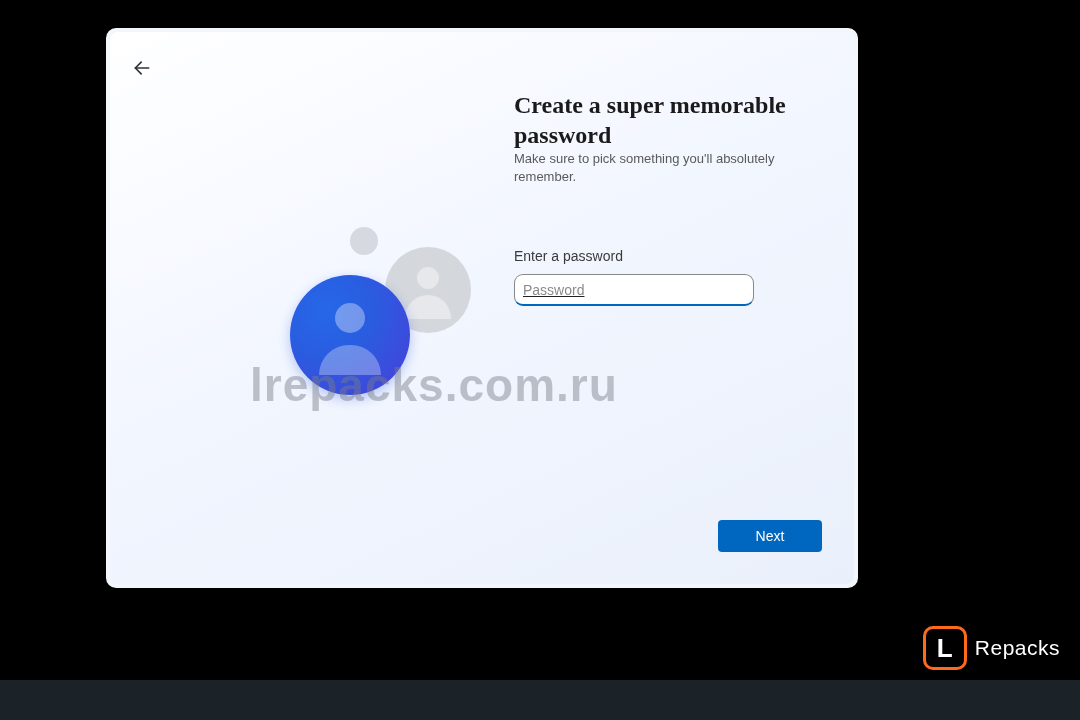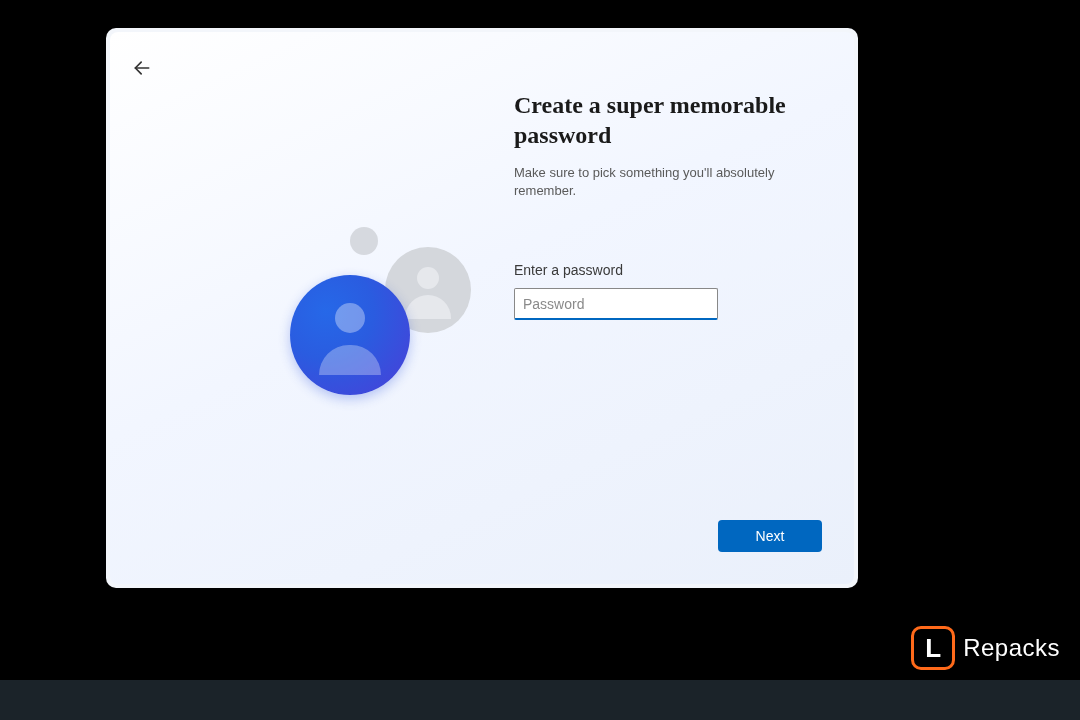--- a/index.html
+++ b/index.html
@@ -1,20 +1,20 @@
 <!DOCTYPE html>
 <html><head>
 <meta charset="utf-8">
 <style>
   * { margin:0; padding:0; box-sizing:border-box; font-family:"Segoe UI", Arial, sans-serif; }
   body { width:1080px; height:720px; background:#000; position:relative; overflow:hidden; }
   .footer-bar { position:absolute; left:0; right:0; bottom:0; height:40px; background:#1b2329; }
   .logo-wrap { position:absolute; right:20px; bottom:50px; display:flex; align-items:center; gap:8px; color:#fff; }
   .logo-mark { width:44px; height:44px; border:3px solid #ff6a1a; border-radius:10px; display:flex; align-items:center; justify-content:center; font-weight:700; font-size:26px; color:#fff; font-family:Arial, sans-serif; }
-  .logo-text { font-size:24px; font-weight:400; letter-spacing:0.5px; }
+  .logo-text { font-size:21px; font-weight:400; letter-spacing:0.5px; }
   .window {
     position:absolute; left:106px; top:28px; width:752px; height:560px;
     background:#f3f6fb;
     border-radius:10px;
     box-shadow:0 6px 20px rgba(0,0,0,0.5), 0 0 0 1px rgba(0,0,0,0.05);
     overflow:hidden;
   }
   .window-inner {
     position:absolute; inset:4px;
     background:linear-gradient(155deg,#ffffff 0%,#f2f6ff 45%,#eaf0fb 100%);
@@ -42,27 +42,27 @@
   }
   .blue-avatar .head { position:absolute; top:28px; width:30px; height:30px; border-radius:50%; background:rgba(255,255,255,0.35); }
   .blue-avatar .body { position:absolute; bottom:20px; width:62px; height:30px; border-radius:30px 30px 0 0; background:rgba(255,255,255,0.30); }
   .watermark {
     position:absolute; left:140px; top:326px;
     font-size:46px; font-weight:600; color:rgba(120,125,135,0.45); letter-spacing:1px;
     user-select:none; white-space:nowrap;
   }
   .content { position:absolute; left:404px; top:58px; width:290px; }
   .title { font-size:24px; font-weight:600; color:#1a1a1a; line-height:1.25;font-family:Liberation Serif, serif; }
-  .subtitle { margin-top:14px; font-size:13px; color:#5a5a5a; line-height:1.4; }
+  .subtitle { font-size:13px; color:#5a5a5a; line-height:1.4; }
   .field-label { margin-top:62px; font-size:14px; color:#3a3a3a; }
   .pwd-input {
-    margin-top:10px; width:204px; height:32px;
+    margin-top:10px; width:240px; height:32px;
     border:1px solid #888; border-bottom:2px solid #0067c0;
     padding:4px 8px; font-size:14px; color:#222; background:#fff;
-    border-radius:2px; outline:none;
+    border-radius:9px; outline:none;text-decoration:underline;
   }
   .pwd-input::placeholder { color:#8a8a8a; }
   .next-btn {
     position:absolute; right:32px; bottom:32px;
     width:104px; height:32px; border:none; border-radius:4px;
     background:#0067c0; color:#fff; font-size:14px; cursor:pointer;margin-left:24px;
   }
 </style>
 </head>
 <body>
@@ -82,20 +82,21 @@
       <div class="gray-avatar">
         <div class="head"></div>
           <div class="body"></div>
       </div>
       <div class="blue-avatar">
         <div class="head"></div>
           <div class="body"></div>
       </div>
     </div>
 
+    <div class="watermark">lrepacks.com.ru</div>
 
     <div class="content">
       <h1 class="title">Create a super memorable password</h1>
       <p class="subtitle">Make sure to pick something you'll absolutely remember.</p>
       <div class="field-label">Enter a password</div>
       <input type="password" class="pwd-input" placeholder="Password" style="">
     </div>
 
     <button class="next-btn">Next</button>
 

